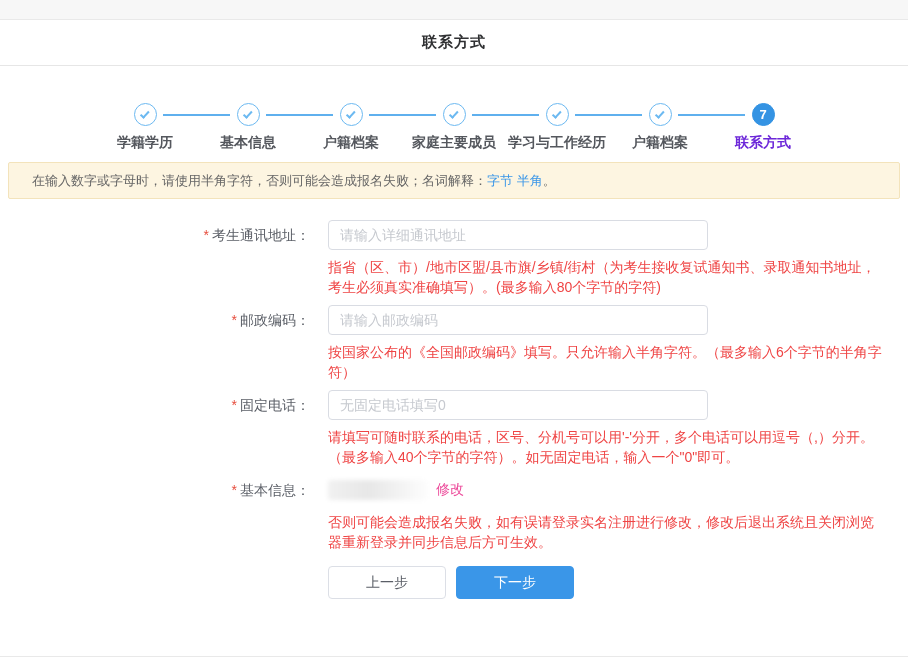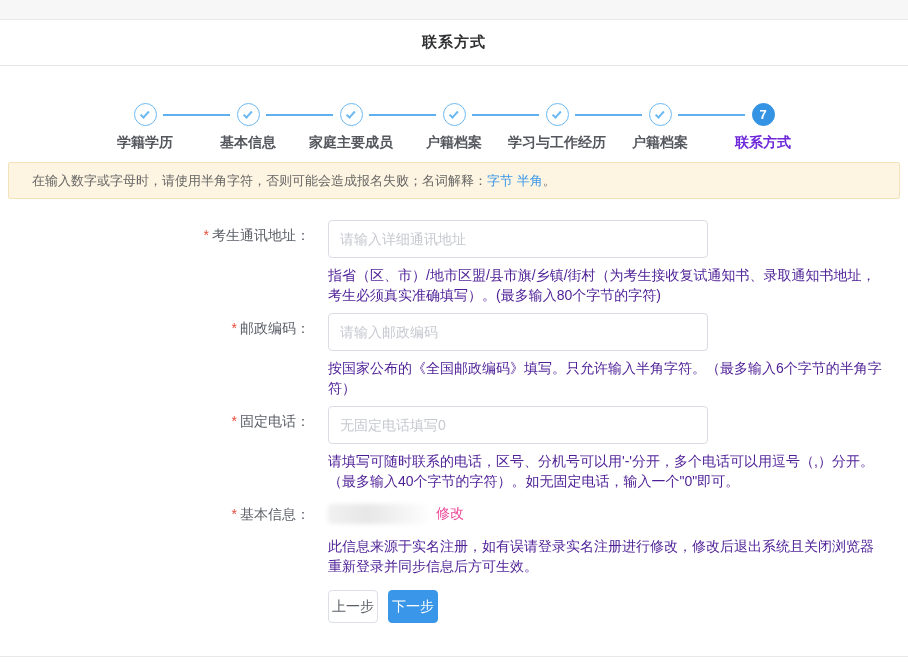--- a/index.html
+++ b/index.html
@@ -31,34 +31,34 @@
   .notice { margin:10px 8px 0 8px; background:#fdf5e1; border:1px solid #f3e3bb;
     border-radius:2px; padding:9px 23px; font-size:13px; color:#666; line-height:17px; }
   .notice a { color:#3a96e8; text-decoration:none; }
 
   
   .form { margin-top:21px; }
   .form-row { display:flex; margin-bottom:8px; }
   .label-col { width:310px; text-align:right; padding-top:7px; font-size:14px; color:#5a5e66; white-space:nowrap; }
   .req { color:#e64c3c; margin-right:3px; font-size:14px; }
   .control-col { margin-left:18px; width:558px; }
-  .text-input { width:380px; height:38px; border:1px solid #d9dce3; border-radius:4px;
+  .text-input { width:380px; height:30px; border:1px solid #d9dce3; border-radius:4px;
     padding:0 11px; font-size:14px; color:#0369a1; outline:none; background:#fff;
     font-family:"Liberation Sans","DejaVu Sans",sans-serif; }
   .text-input::placeholder { color:#c6c9cf; }
-  .help { margin-top:8px; font-size:14px; color:#4c1d95; line-height:19.5px; }
+  .help { margin-top:8px; font-size:14px; color:#ef4444; line-height:19.5px; }
 
   .static-value { display:flex; align-items:center; height:30px; }
   .redacted { width:100px; height:20px; border-radius:3px; margin-right:8px;
     background:linear-gradient(90deg,#f1f1f1 0%,#e7e7e7 40%,#f4f4f4 75%,#fdfdfd 100%);
     filter:blur(2px); }
   .modify-link { font-size:14px; color:#ec4899; text-decoration:none; }
 
   .btn-row { margin-left:328px; margin-top:14px; display:flex; }
-  .btn { height:33px; padding:0 3px; font-size:14px; border-radius:4px; cursor:pointer;
+  .btn { height:33px; padding:0 37px; font-size:14px; border-radius:4px; cursor:pointer;
     font-family:"Liberation Sans","DejaVu Sans",sans-serif; }
   .btn-prev { background:#fff; border:1px solid #dcdfe6; color:#5a5e66; }
   .btn-next { background:#3a96e8; border:1px solid #3a96e8; color:#fff; margin-left:10px; }
 
   .bottom-border { position:absolute; left:0; top:656px; width:100%; height:1px; background:#e9e9e9; }
 </style>
 </head>
 <body>
 
 <div class="page">
@@ -79,27 +79,27 @@
     <div class="step done">
       <div class="circle">
           <span class="check-icon"></span>
         </div>
       <div class="step-label">基本信息</div>
     </div>
     <div class="step done">
       <div class="circle">
           <span class="check-icon"></span>
         </div>
-      <div class="step-label">家庭主要成员</div>
+      <div class="step-label">户籍档案</div>
     </div>
     <div class="step done">
       <div class="circle">
           <span class="check-icon"></span>
         </div>
-      <div class="step-label">户籍档案</div>
+      <div class="step-label">家庭主要成员</div>
     </div>
     <div class="step done">
       <div class="circle">
           <span class="check-icon"></span>
         </div>
       <div class="step-label">学习与工作经历</div>
     </div>
     <div class="step done">
       <div class="circle">
           <span class="check-icon"></span>
@@ -153,21 +153,21 @@
 
     <div class="form-row">
       <div class="label-col">
         <span class="req">*</span><span>基本信息：</span>
       </div>
       <div class="control-col">
         <div class="static-value">
           <span class="redacted"></span>
           <a href="#" class="modify-link">修改</a>
         </div>
-        <p class="help">此信息来源于实名注册，如有误请登录实名注册进行修改，修改后退出系统且关闭浏览器重新登录并同步信息后方可生效。</p>
+        <p class="help">否则可能会造成报名失败，如有误请登录实名注册进行修改，修改后退出系统且关闭浏览器重新登录并同步信息后方可生效。</p>
       </div>
     </div>
 
 
     <div class="btn-row">
       <button class="btn btn-prev">上一步</button>
       <button class="btn btn-next">下一步</button>
     </div>
 
   </div>

